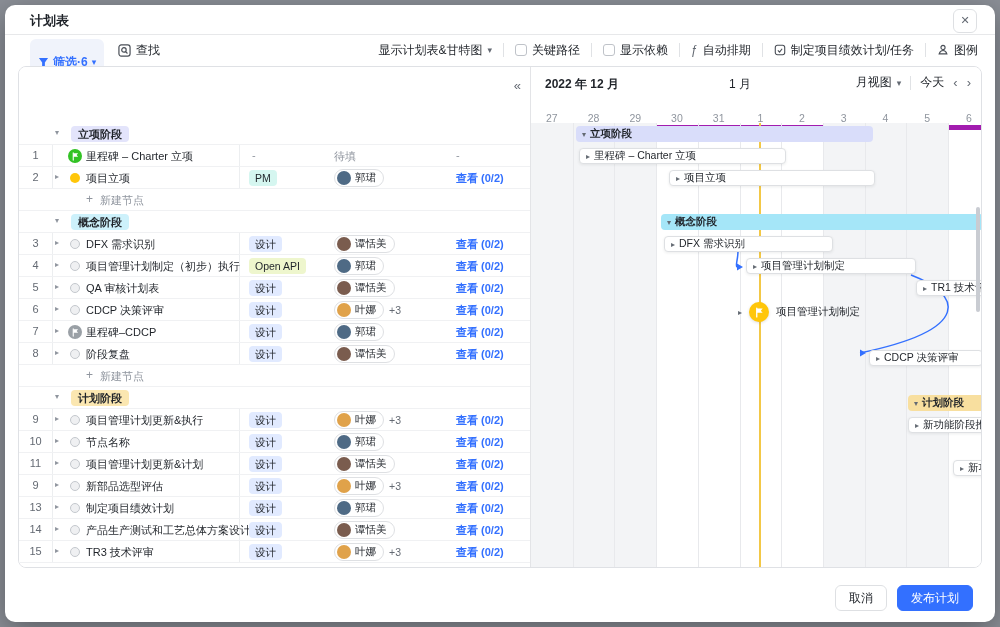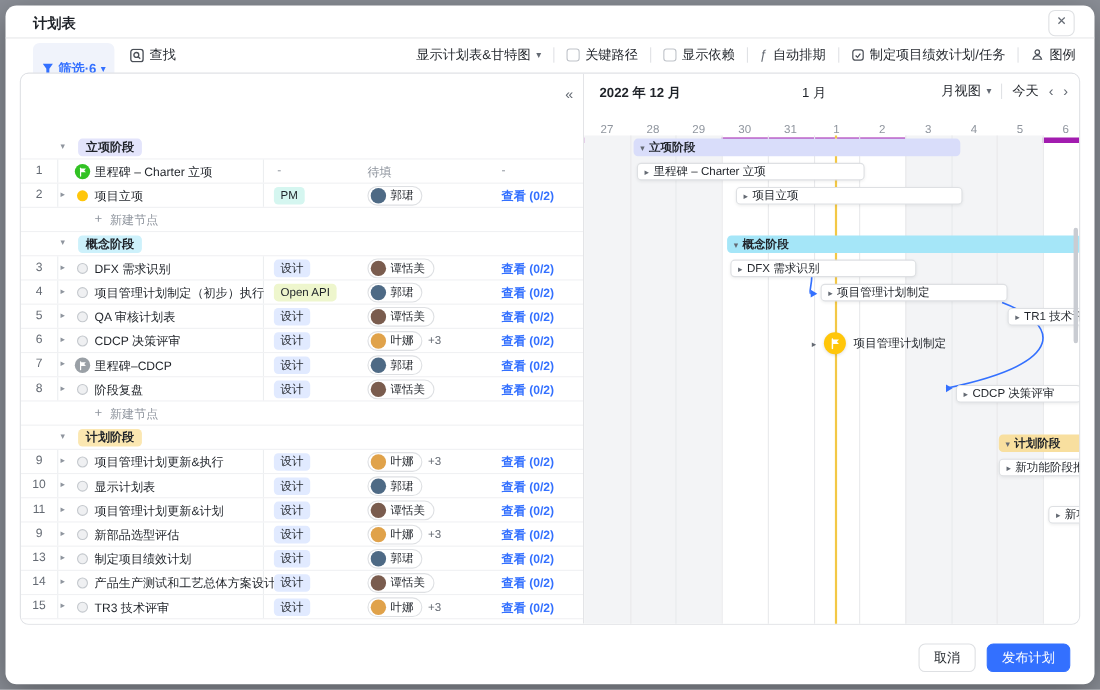--- a/index.html
+++ b/index.html
@@ -320,21 +320,21 @@
               <span class="extra">+3</span>
             </div>
             <span class="deliv">查看 (0/2)</span>
           </div>
           <div class="trow">
             <div class="vline" style="left: 33px;"></div>
             <div class="vline" style="left: 220px;"></div>
             <span class="rownum">10</span>
             <span class="rcaret">▸</span>
             <span class="dot todo"></span>
-            <span class="rname">显示计划表</span>
+            <span class="rname">节点名称</span>
             <span class="badge" style="background: rgb(225, 234, 255);">设计</span>
             <div class="owner-cell">
               <div class="chip">
                 <span class="avatar" style="background: rgb(78, 106, 133);"></span>
                 <span>郭珺</span>
               </div>
             </div>
             <span class="deliv">查看 (0/2)</span>
           </div>
           <div class="trow">

